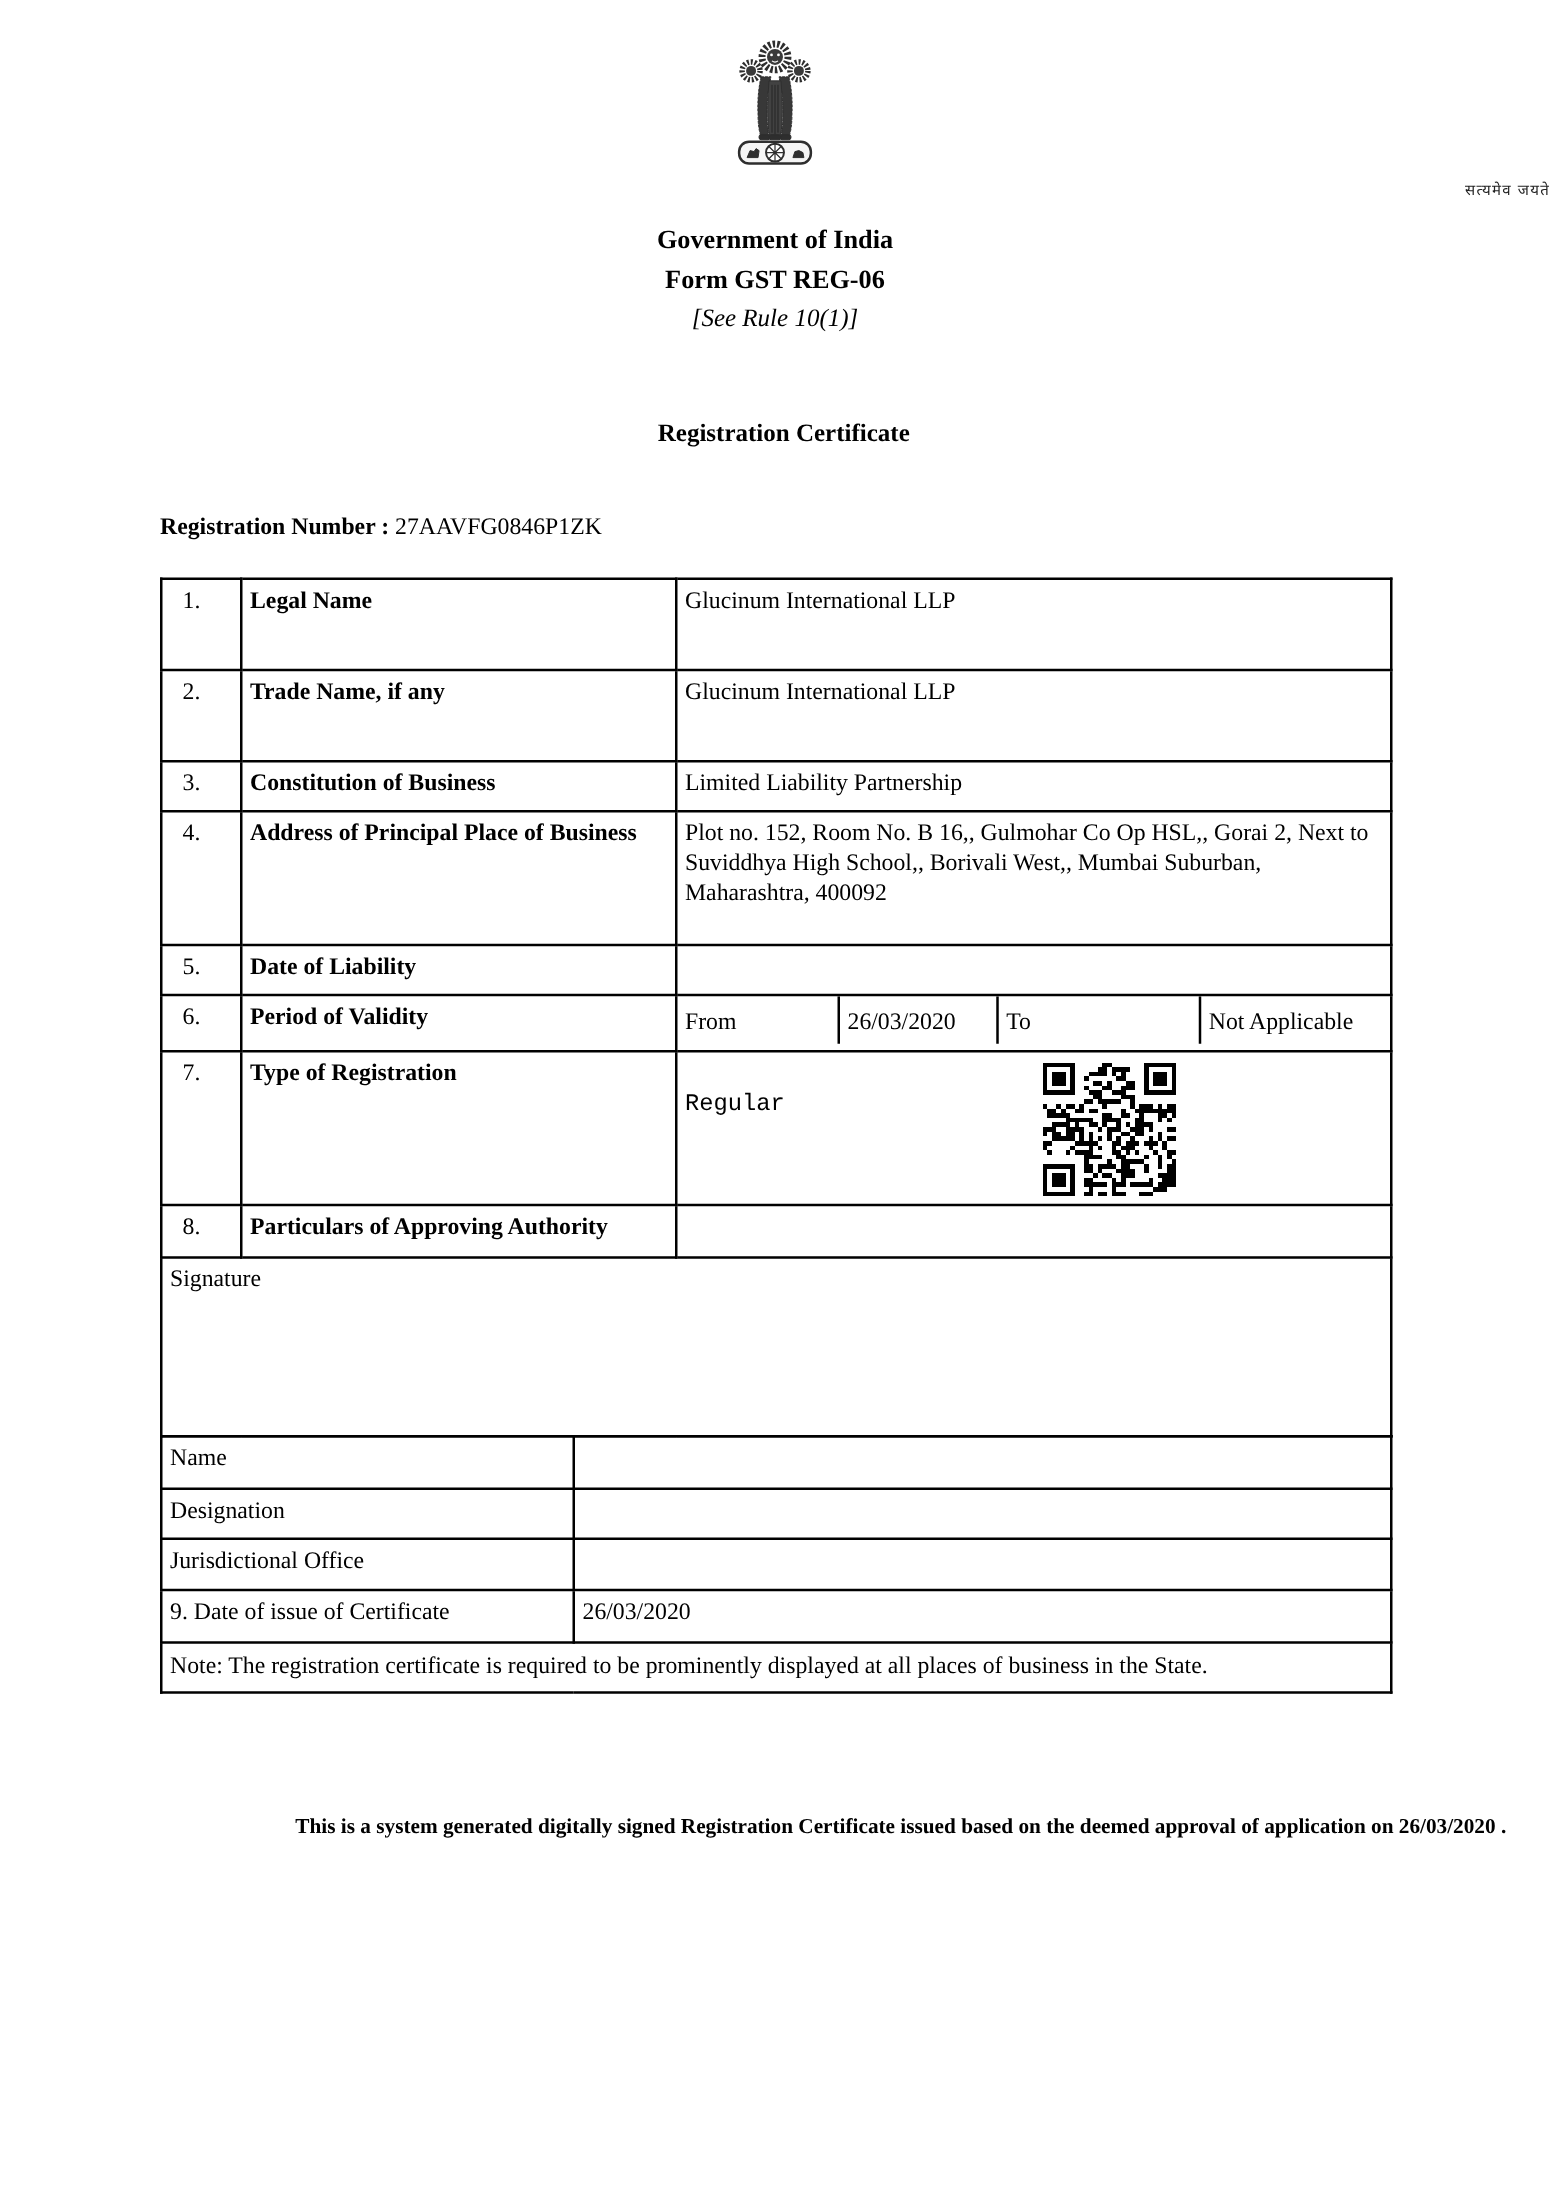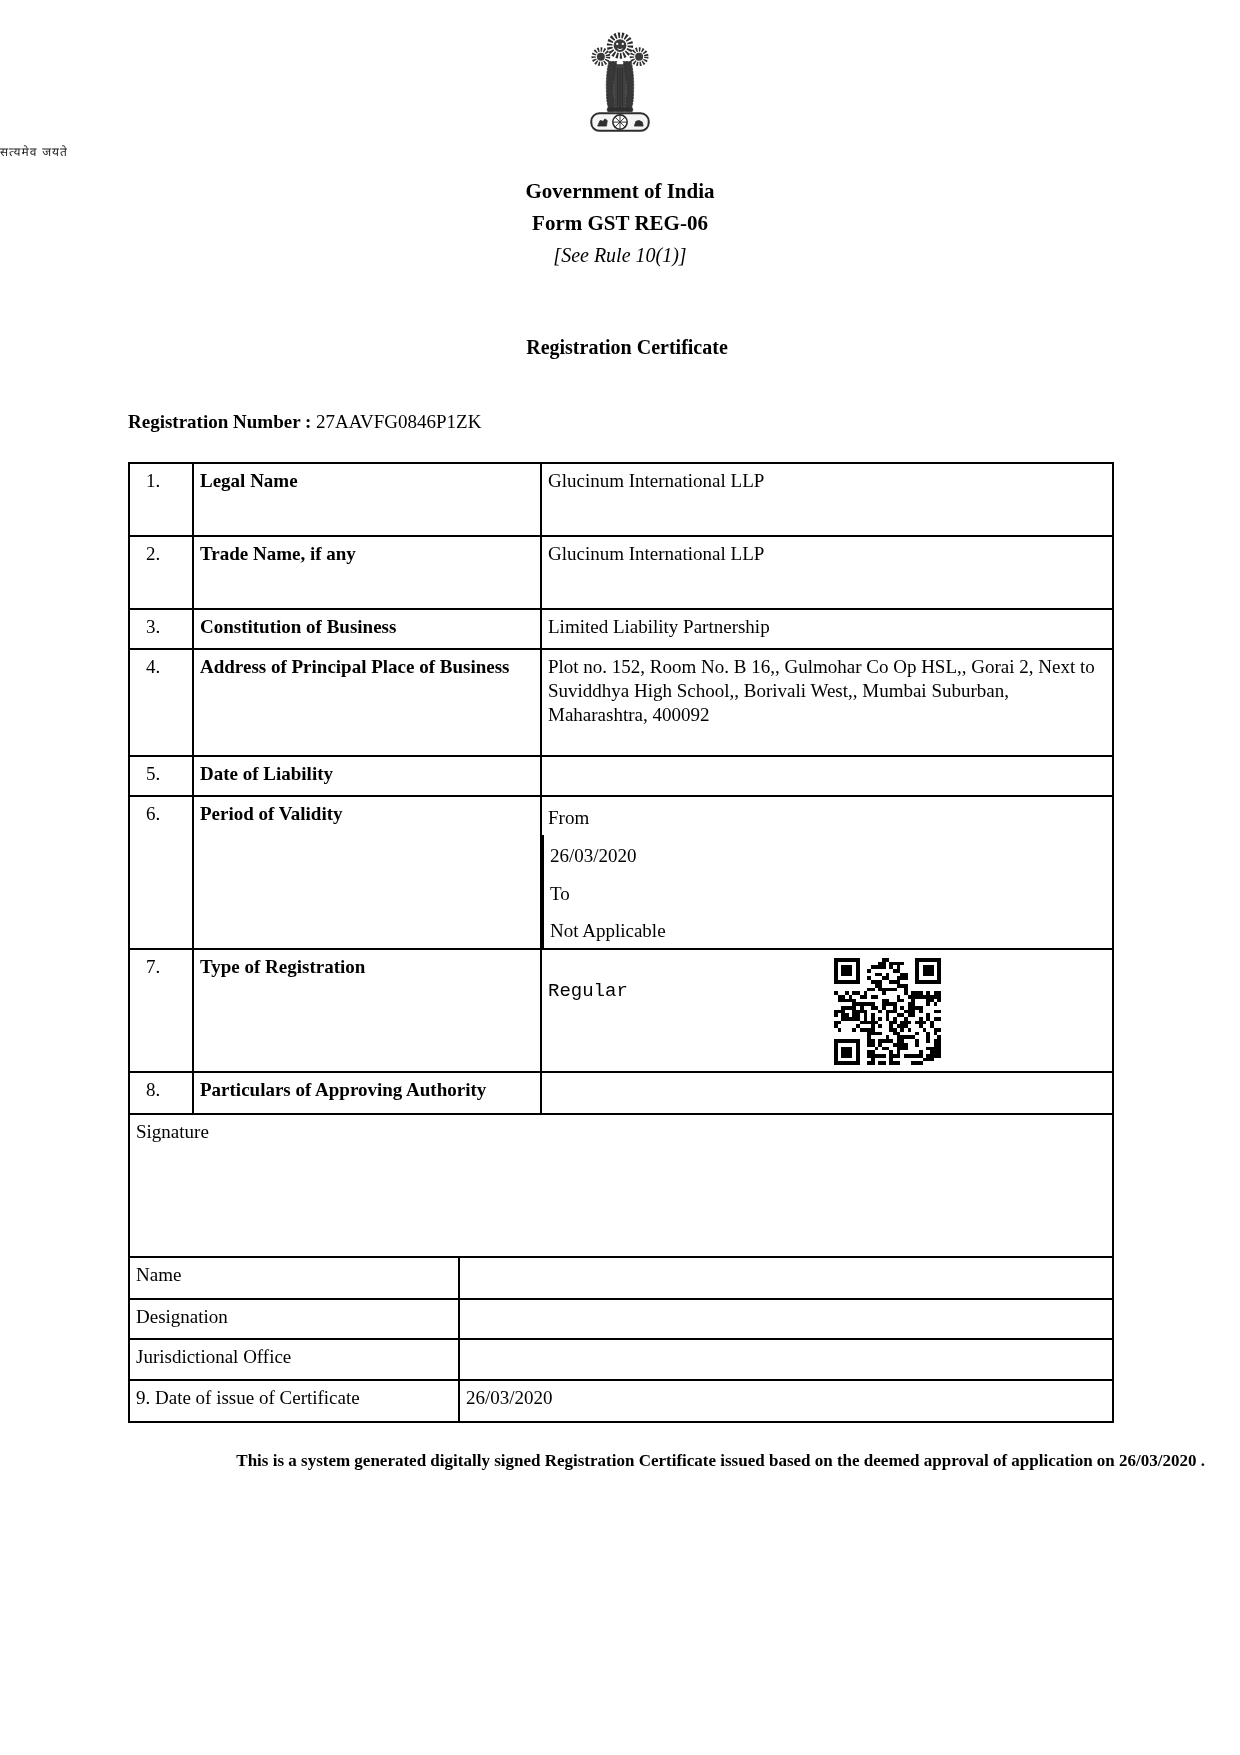--- a/index.html
+++ b/index.html
@@ -13,21 +13,21 @@
     font-family: "Liberation Serif", serif;
     overflow: hidden;
   }
   
   .emblem-wrap {
     position: absolute; top: 28px; left: 0; right: 0;
     text-align: center;
   }
   .emblem-caption {
     position: absolute; top: 143px; left: 0; right: 0;
-    text-align: left;
+    text-align: right;
     font-size: 12px; color: #222; letter-spacing: 1px;
     font-family: "DejaVu Sans", sans-serif;
   }
   .center-line { position: absolute; left: 0; right: 0; text-align: center; }
   .gov-title   { top: 179px; font-size: 21px; font-weight: bold; }
   .form-title  { top: 211px; font-size: 21px; font-weight: bold; }
   .rule-ref    { top: 244px; font-size: 20px; font-style: italic; }
   .cert-title  { top: 336px; font-size: 20px; font-weight: bold; padding-left: 14px; }
   .reg-number {
     position: absolute; top: 411px; left: 128px;
@@ -50,21 +50,21 @@
     overflow: hidden;
   }
   td.num { width: 64px; padding-left: 16px; }
   td.lbl { width: 348px; font-weight: bold; }
   td.val { width: 572px; }
   .details td.lbl2 { width: 330px; font-weight: normal; }
   .details td.val2 { width: 654px; }
   .details { margin-top: -2px; }
   
   td.val.subcells { padding: 0; }
-  .sub-row { display: flex; height: 100%; flex-direction: column; }
+  .sub-row { display: flex; height: 100%; }
   .sub-cell { padding: 9px 6px 5px 6px; border-left: 2px solid #000; }
   .sub-cell:first-child { border-left: none; }
   .sc-from { width: 128px; }
   .sc-fromval { width: 127px; }
   .sc-to { width: 162px; }
   .sc-toval { width: 158px; flex: 1; }
   
   td.val.rel { position: relative; padding-top: 30px; font-family: Liberation Mono, monospace; }
   .qr {
     position: absolute; top: 8px; left: 292px;
@@ -505,19 +505,22 @@
         <td class="val2"></td>
       </tr>
       <tr style="height:41px;">
         <td class="lbl2">Jurisdictional Office</td>
         <td class="val2"></td>
       </tr>
       <tr style="height:42px;padding-left:46px;">
         <td class="lbl2">9. Date of issue of Certificate</td>
         <td class="val2">26/03/2020</td>
       </tr>
+      <tr style="height:40px;">
+        <td class="note-cell" colspan="2">Note: The registration certificate is required to be prominently displayed at all places of business in the State.</td>
+      </tr>
     </tbody>
       </table>
   </div>
 
   <div class="footer-note">This is a system generated digitally signed Registration Certificate issued based on the deemed approval of application on 26/03/2020 .</div>
 
 </div>
 
 </body></html>

